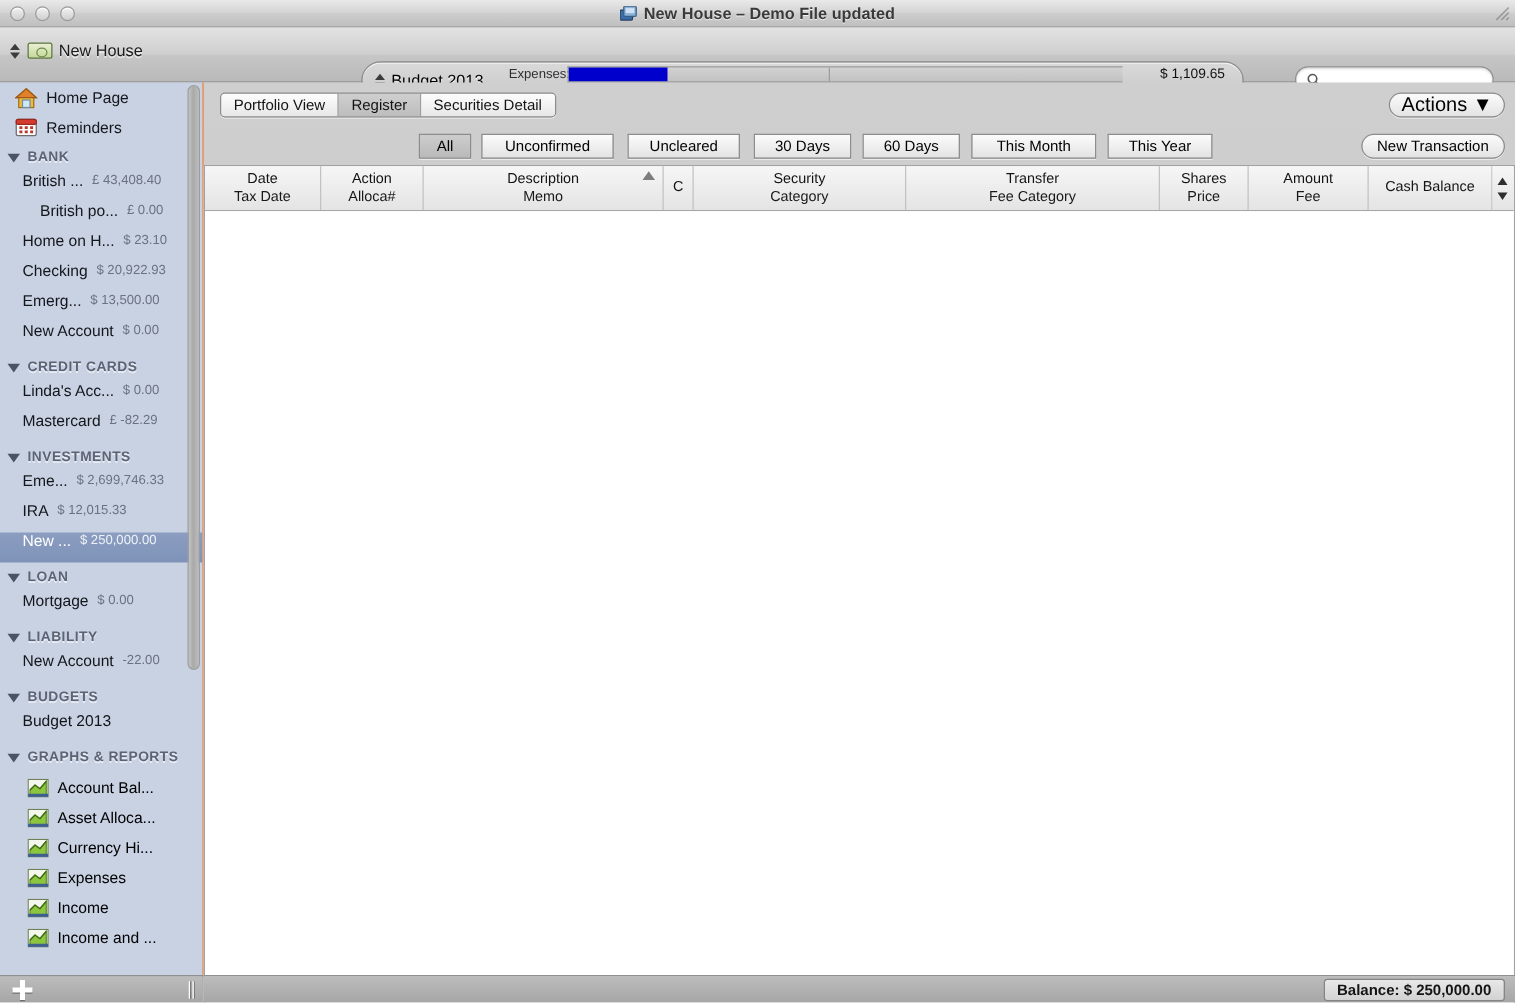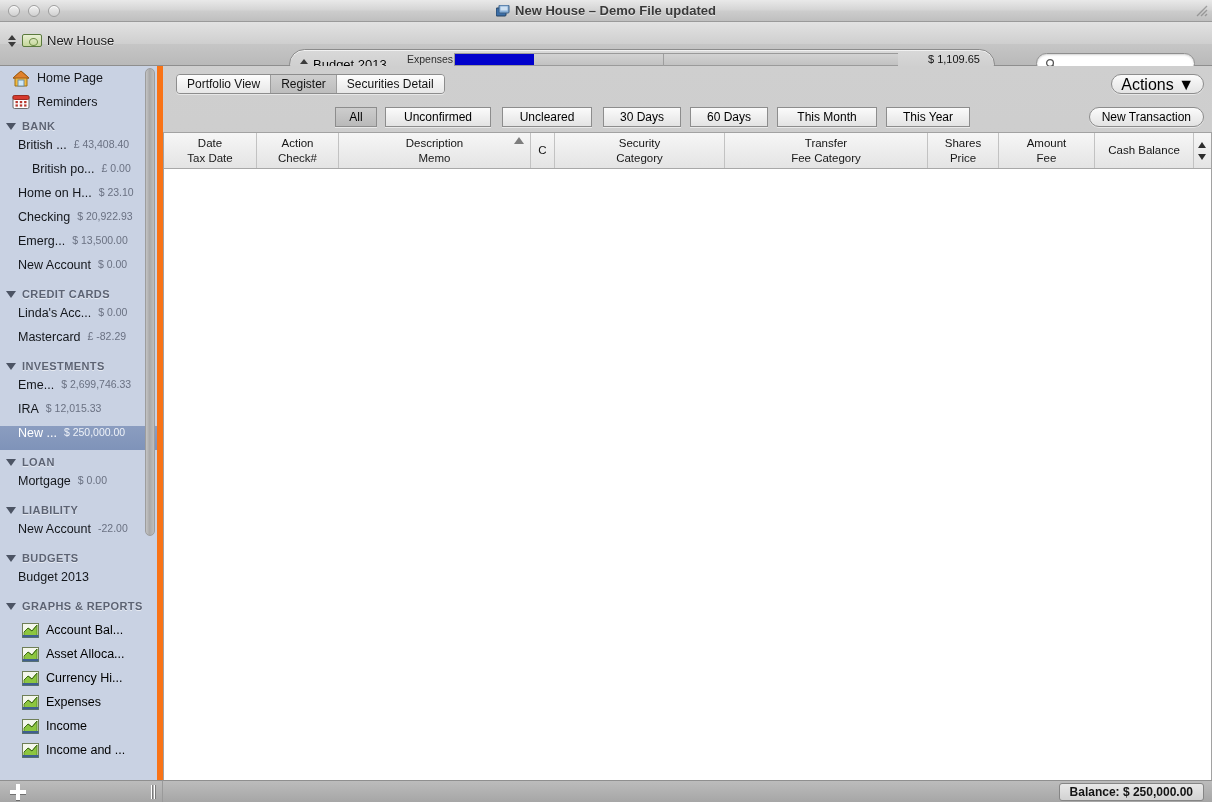--- a/index.html
+++ b/index.html
@@ -75,21 +75,21 @@
   .search-box {
     position:absolute; left:1036px; top:31px; width:159px; height:21px;
     background:#fff; border:1px solid #8e8e8e; border-radius:11px;
     box-shadow: inset 0 1px 2px rgba(0,0,0,.18);
   }
   .search-box .mag { position:absolute; left:8px; top:4px; width:12px; height:12px; }
 
   
   .sidebar {
     position:absolute; left:0; top:66px; width:163px; height:714px;
-    background:#c9d2e3; border-right:6px solid #f97316;
+    background:#c9d2e3; border-right:1px solid #f97316;
     overflow:hidden;
   }
   .sb-row { height:24px; display:flex; align-items:center; padding-left:12px; font-size:12.5px; color:#15171c; }
   .sb-row .ic { width:18px; height:17px; margin-right:7px; flex:0 0 18px; }
   .sb-group { height:24px; display:flex; align-items:center; padding-left:6px;
               font-size:11px; font-weight:bold; color:#5c6374; letter-spacing:.4px;
               text-shadow:0 1px 0 rgba(255,255,255,.55); }
   .tri { width:0;height:0;border-left:5.5px solid transparent;border-right:5.5px solid transparent;
          border-top:7px solid #4c5464; margin-right:6px; }
   .sb-item { height:24px; display:flex; padding-left:18px; font-size:12.5px; color:#13161b; }
@@ -455,21 +455,21 @@
     </div>
 
     <div class="table-wrap">
       <div class="thead" id="thead">
           <div class="th" style="width: 93px;">
             <div>Date</div>
             <div class="l2">Tax Date</div>
           </div>
           <div class="th" style="width: 82px;">
             <div>Action</div>
-            <div class="l2">Check#</div>
+            <div class="l2">Alloca#</div>
           </div>
           <div class="th sorted" style="width: 192px;">
             <div>Description</div>
             <div class="l2">Memo</div>
             <span class="sortarrow"></span>
           </div>
           <div class="th" style="width: 24px;">
             <div>C</div>
             <div class="l2"></div>
           </div>

